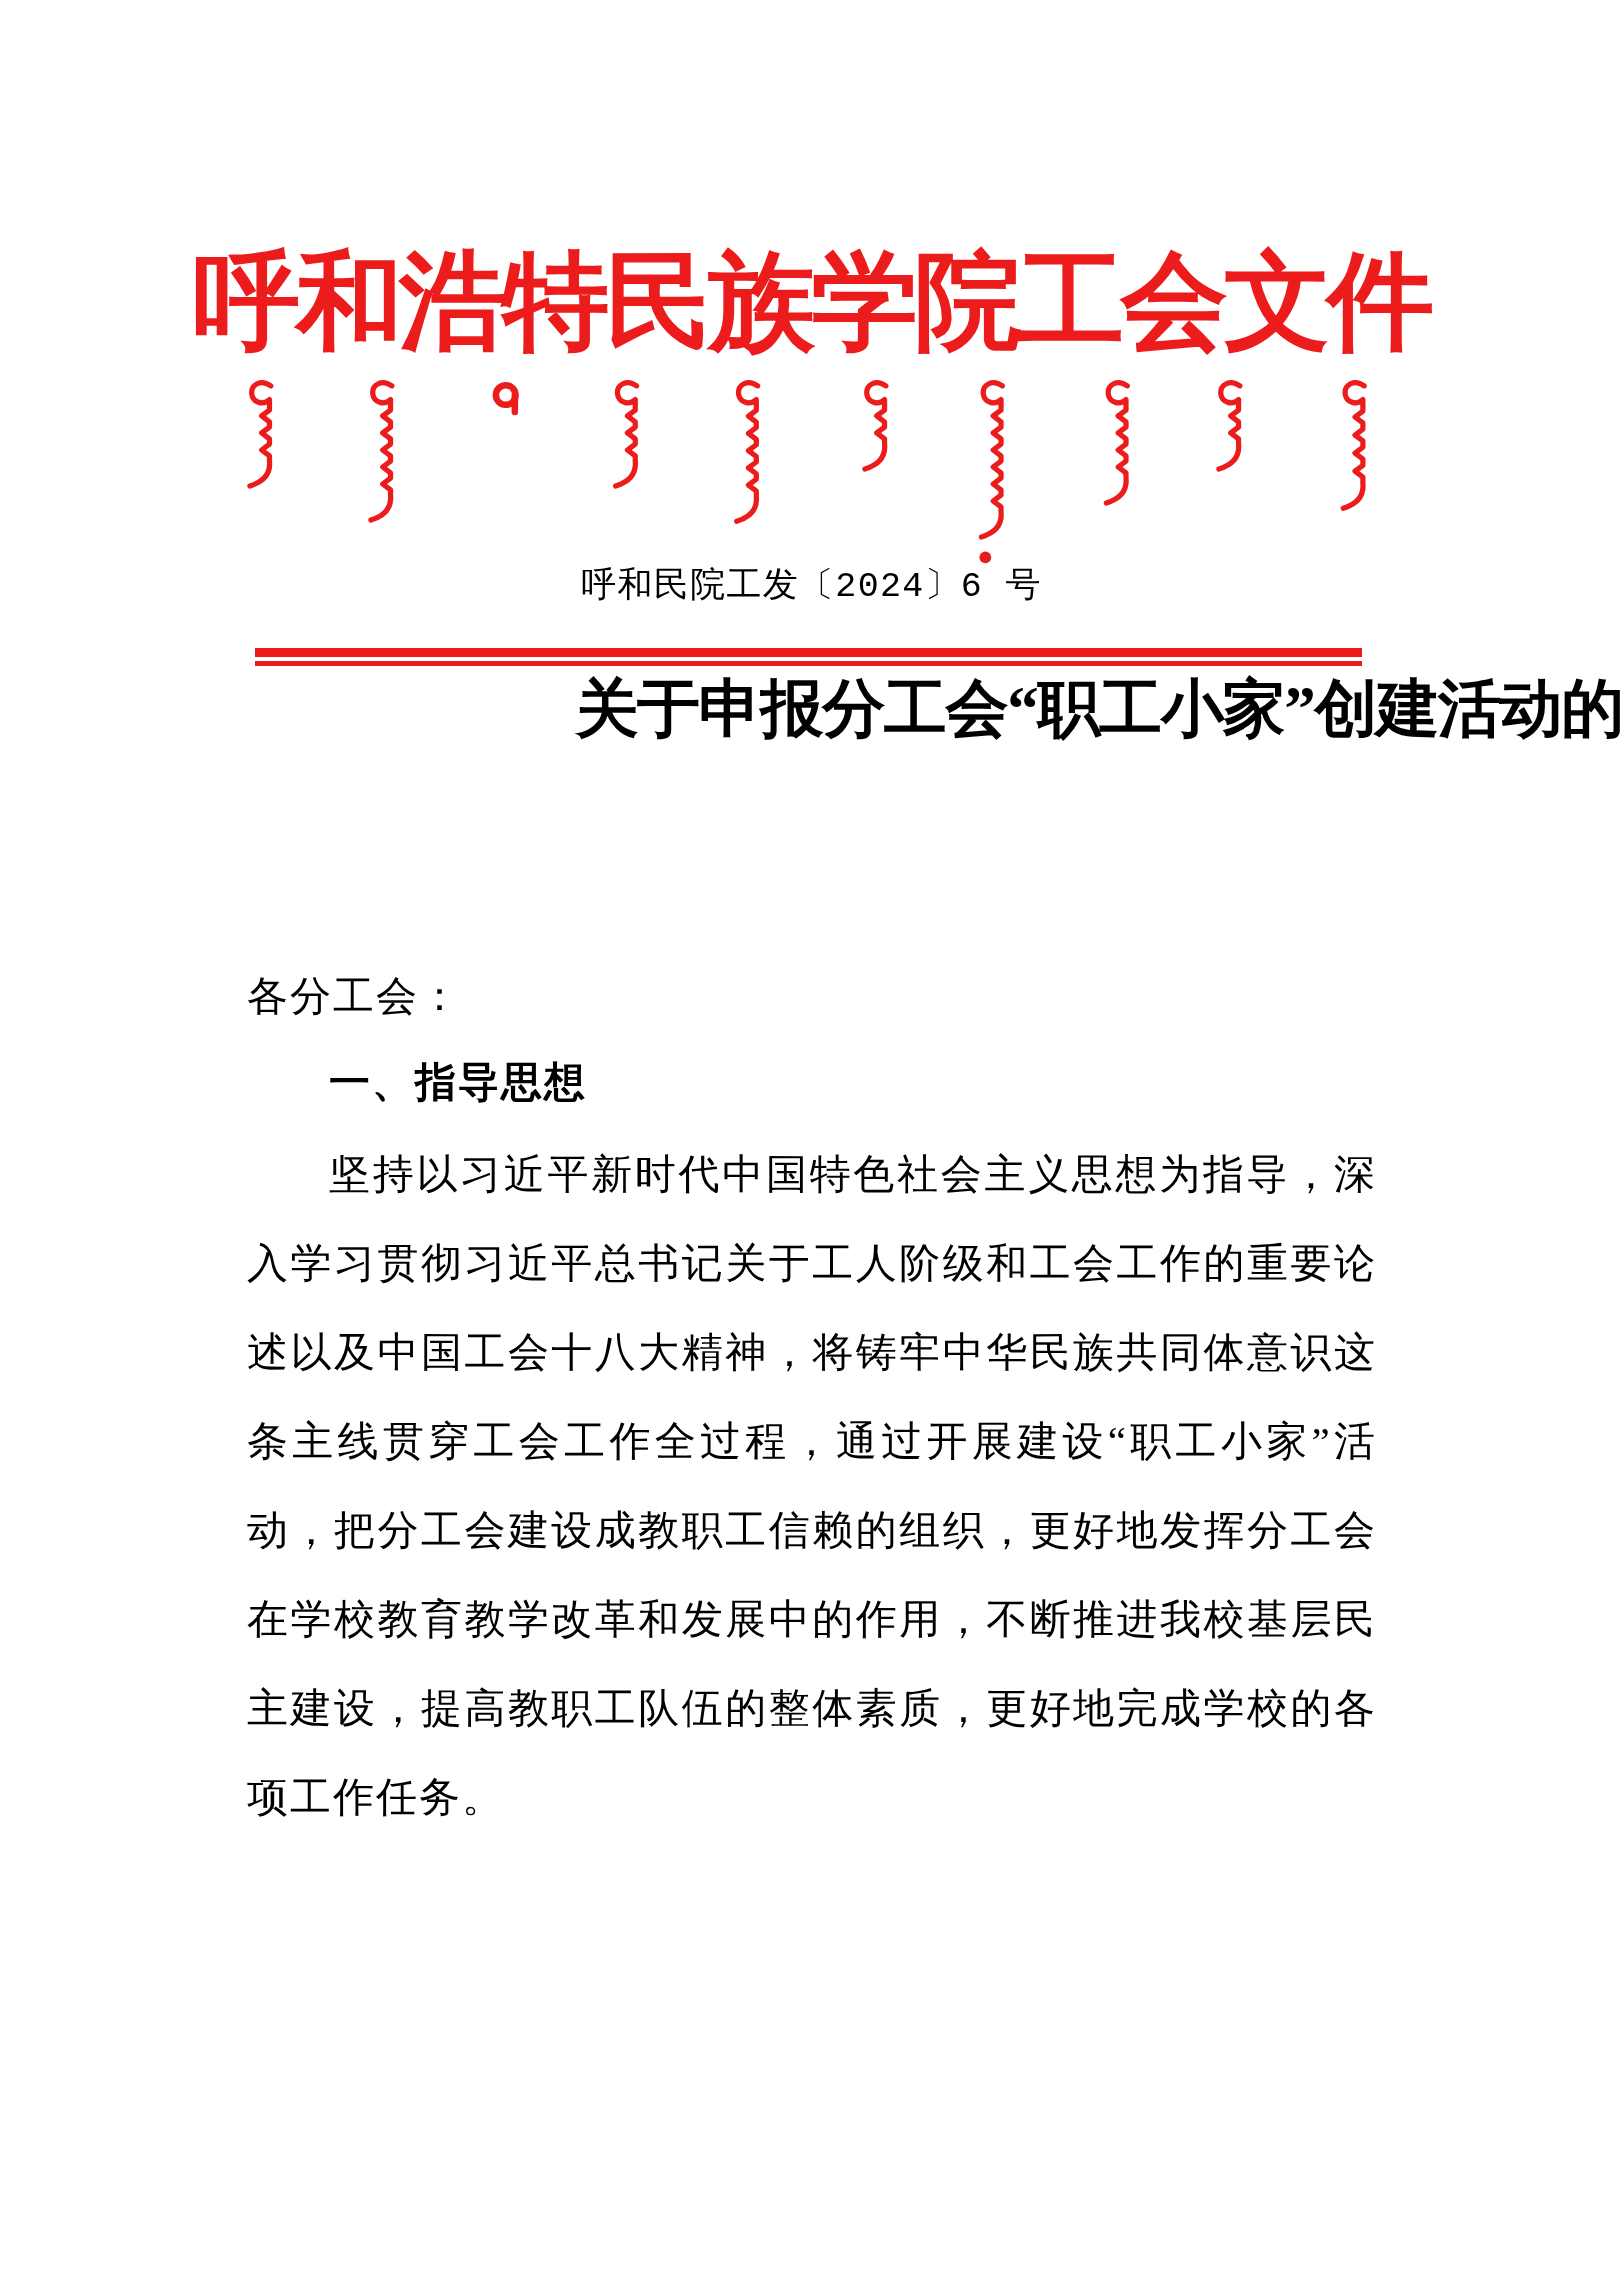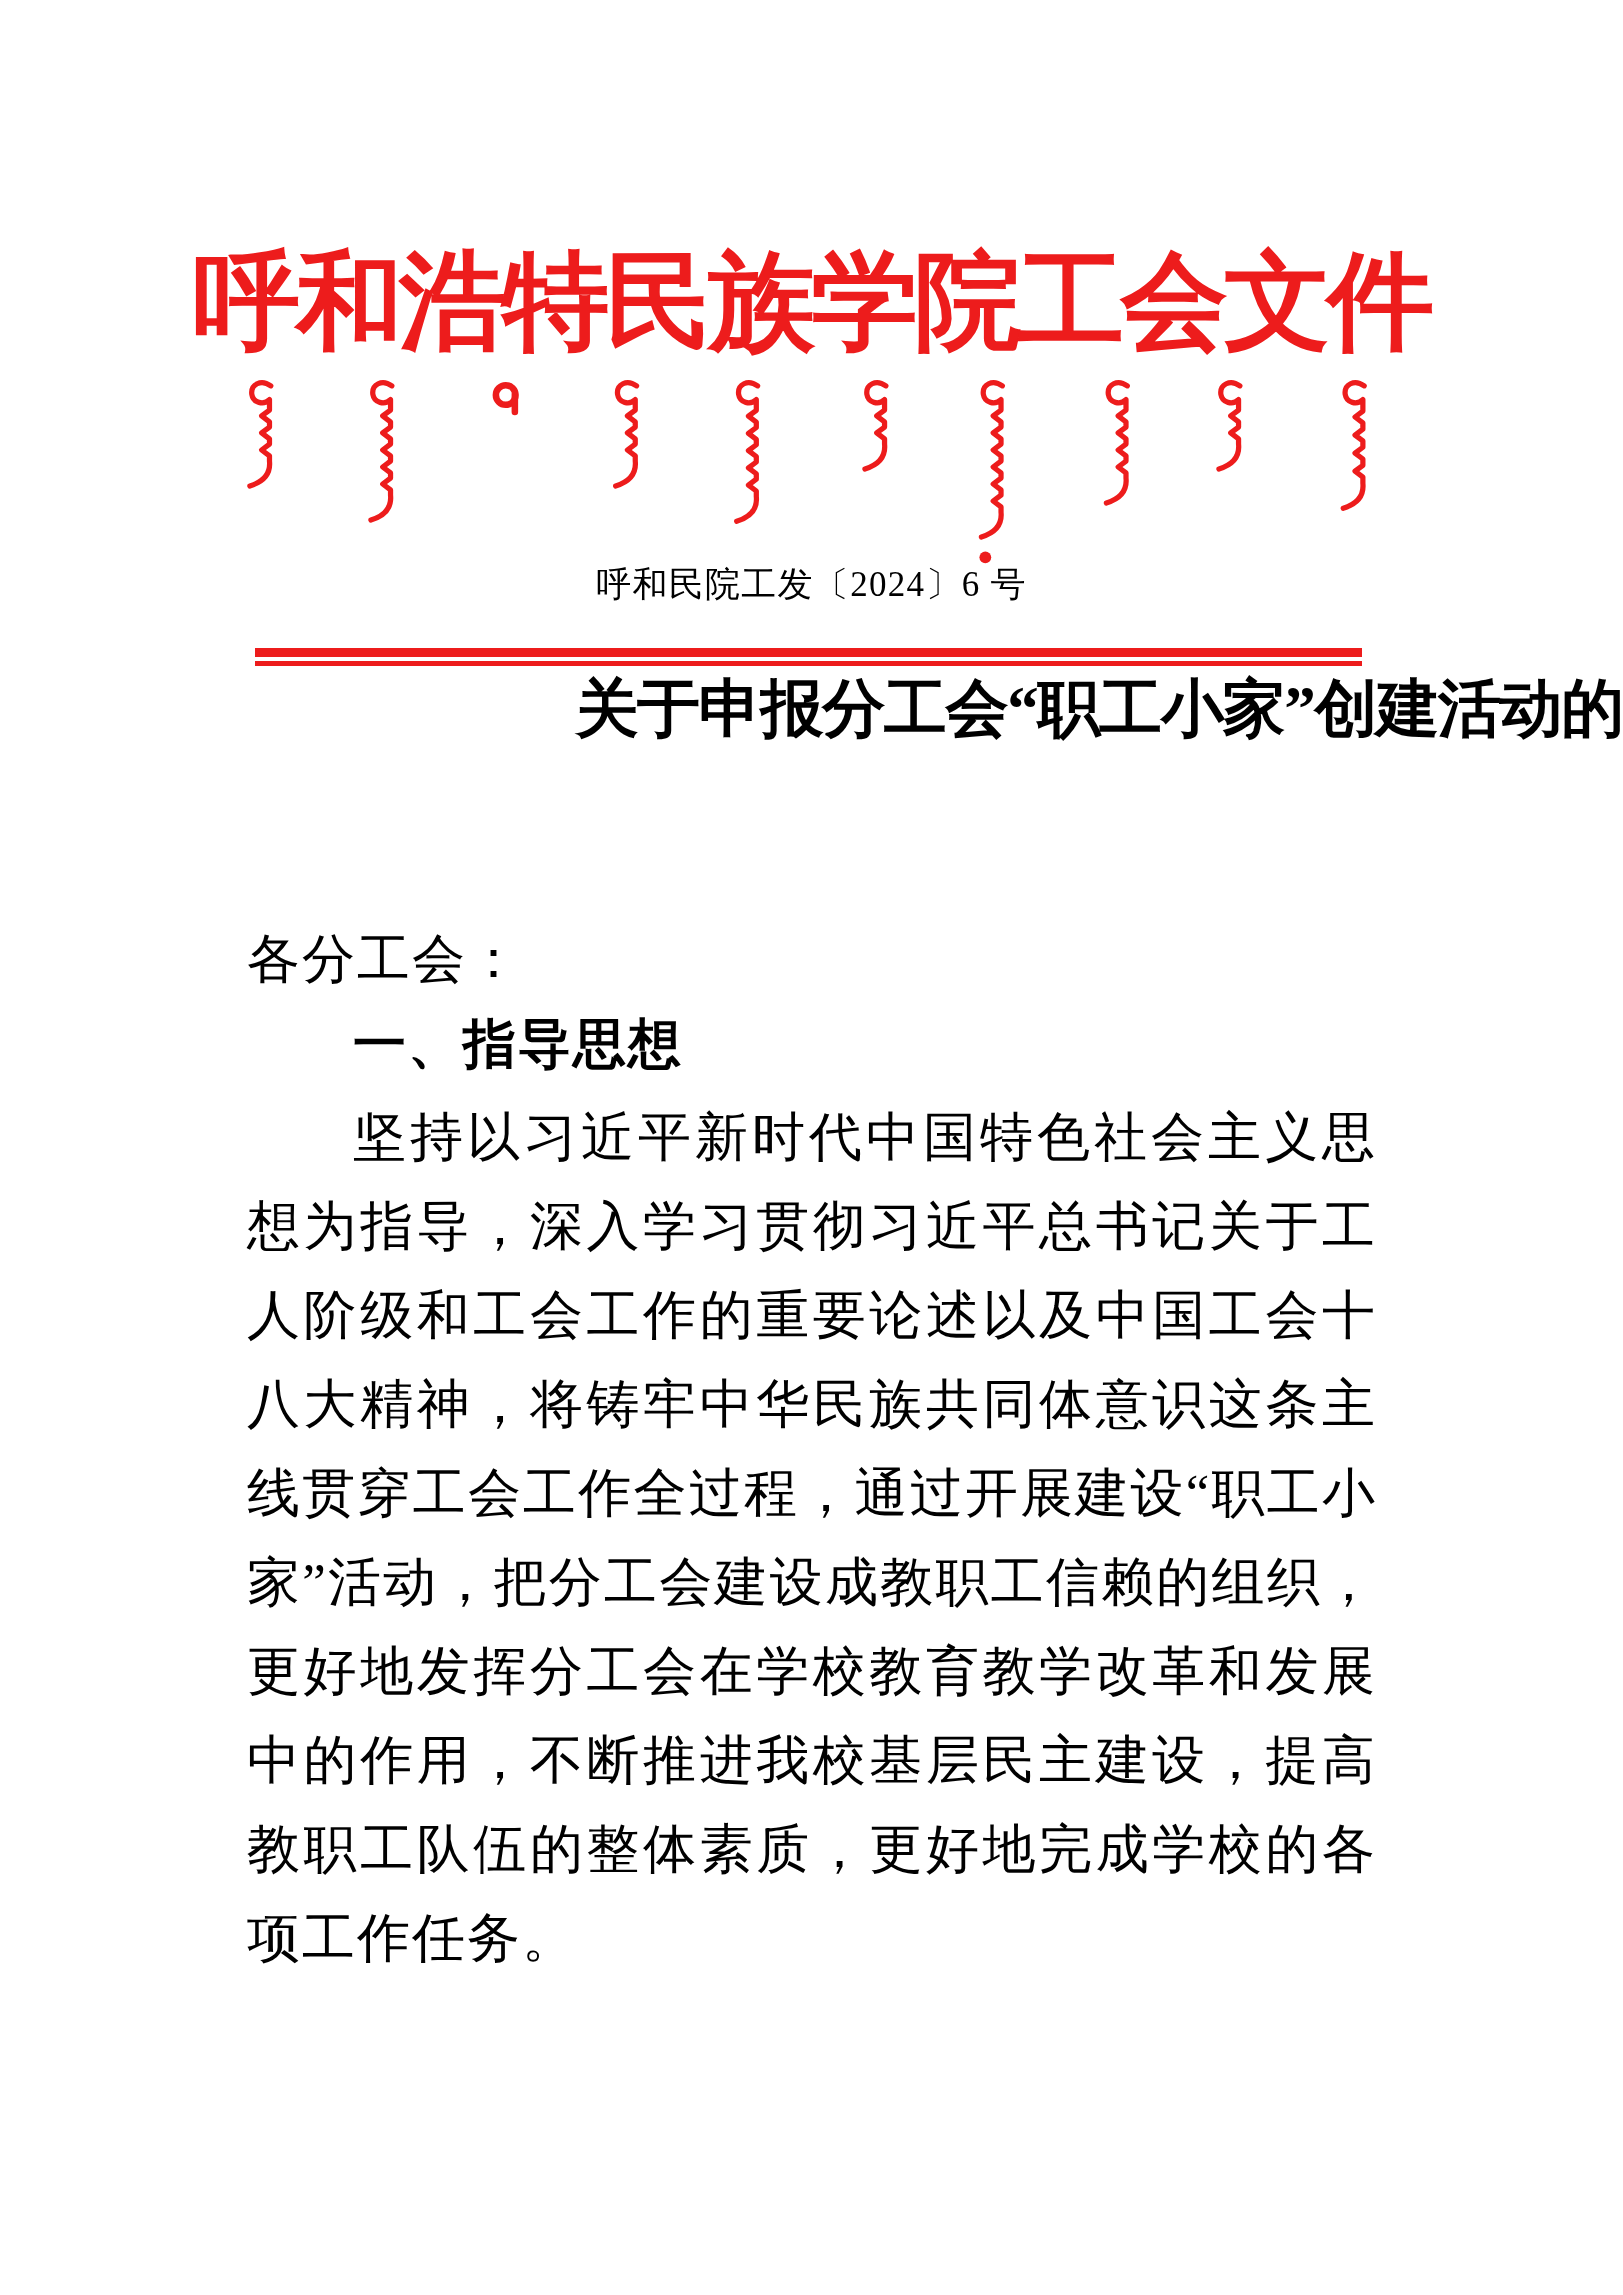--- a/index.html
+++ b/index.html
@@ -24,39 +24,40 @@
   
   #mongolian-svg{
     position:absolute;left:242px;top:378px;
     width:1132px;height:301px;
   }
   .doc-number{
     position:absolute;top:561px;left:0;width:100%;
     text-align:center;
     font-size:35px;
     letter-spacing:1.3px;
+    font-family:Liberation Mono, monospace;
   }
   .rule-thick{
     position:absolute;left:255px;top:648px;
     width:1107px;height:8.5px;background:#ed1c1c;
   }
   .rule-thin{
     position:absolute;left:255px;top:661px;
     width:1107px;height:4.6px;background:#ed1c1c;
   }
   .doc-title{
     position:absolute;top:669px;left:0;width:100%;
     text-align:right;
     font-weight:bold;
     font-size:63px;line-height:81px;
     letter-spacing:-1.3px;
   }
   .body-text{
-    position:absolute;left:247px;top:915px;width:1130px;
-    font-size:53px;line-height:89px;
+    position:absolute;left:247px;top:952px;width:1130px;
+    font-size:41px;line-height:89px;
     letter-spacing:2px;
     text-align:justify;
   }
   .body-text p{margin:0;padding:0;}
   .indent{text-indent:2em;}
   .heading{
     font-family:Liberation Mono, monospace;
     font-weight:bold;
     text-indent:2em;
     text-align:left;

